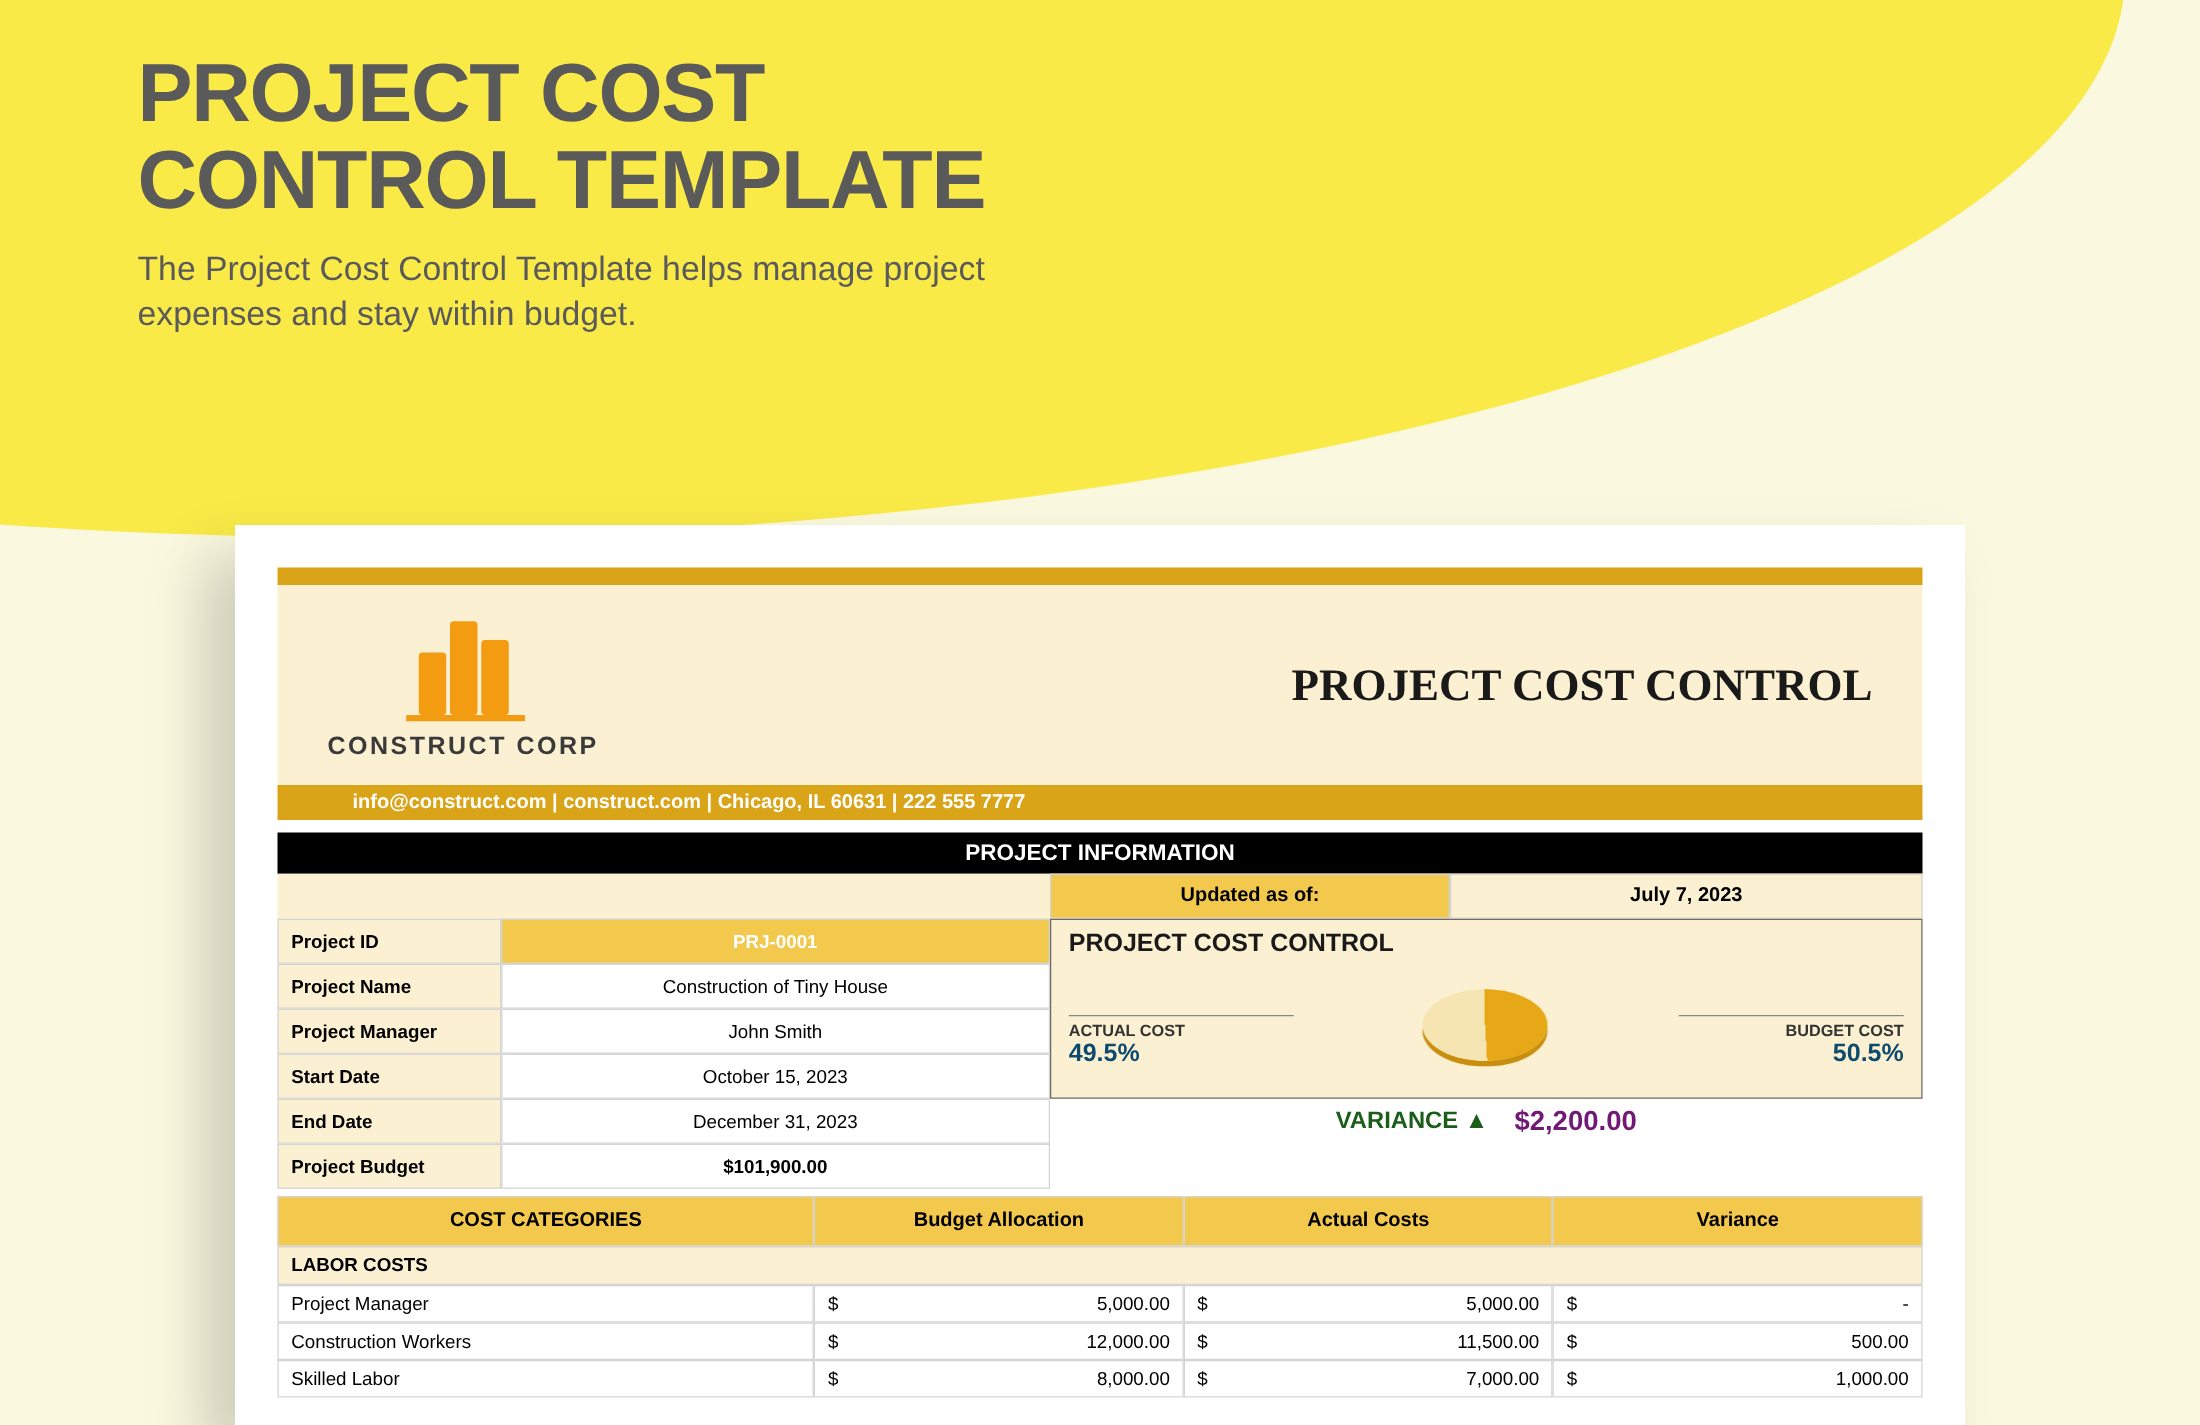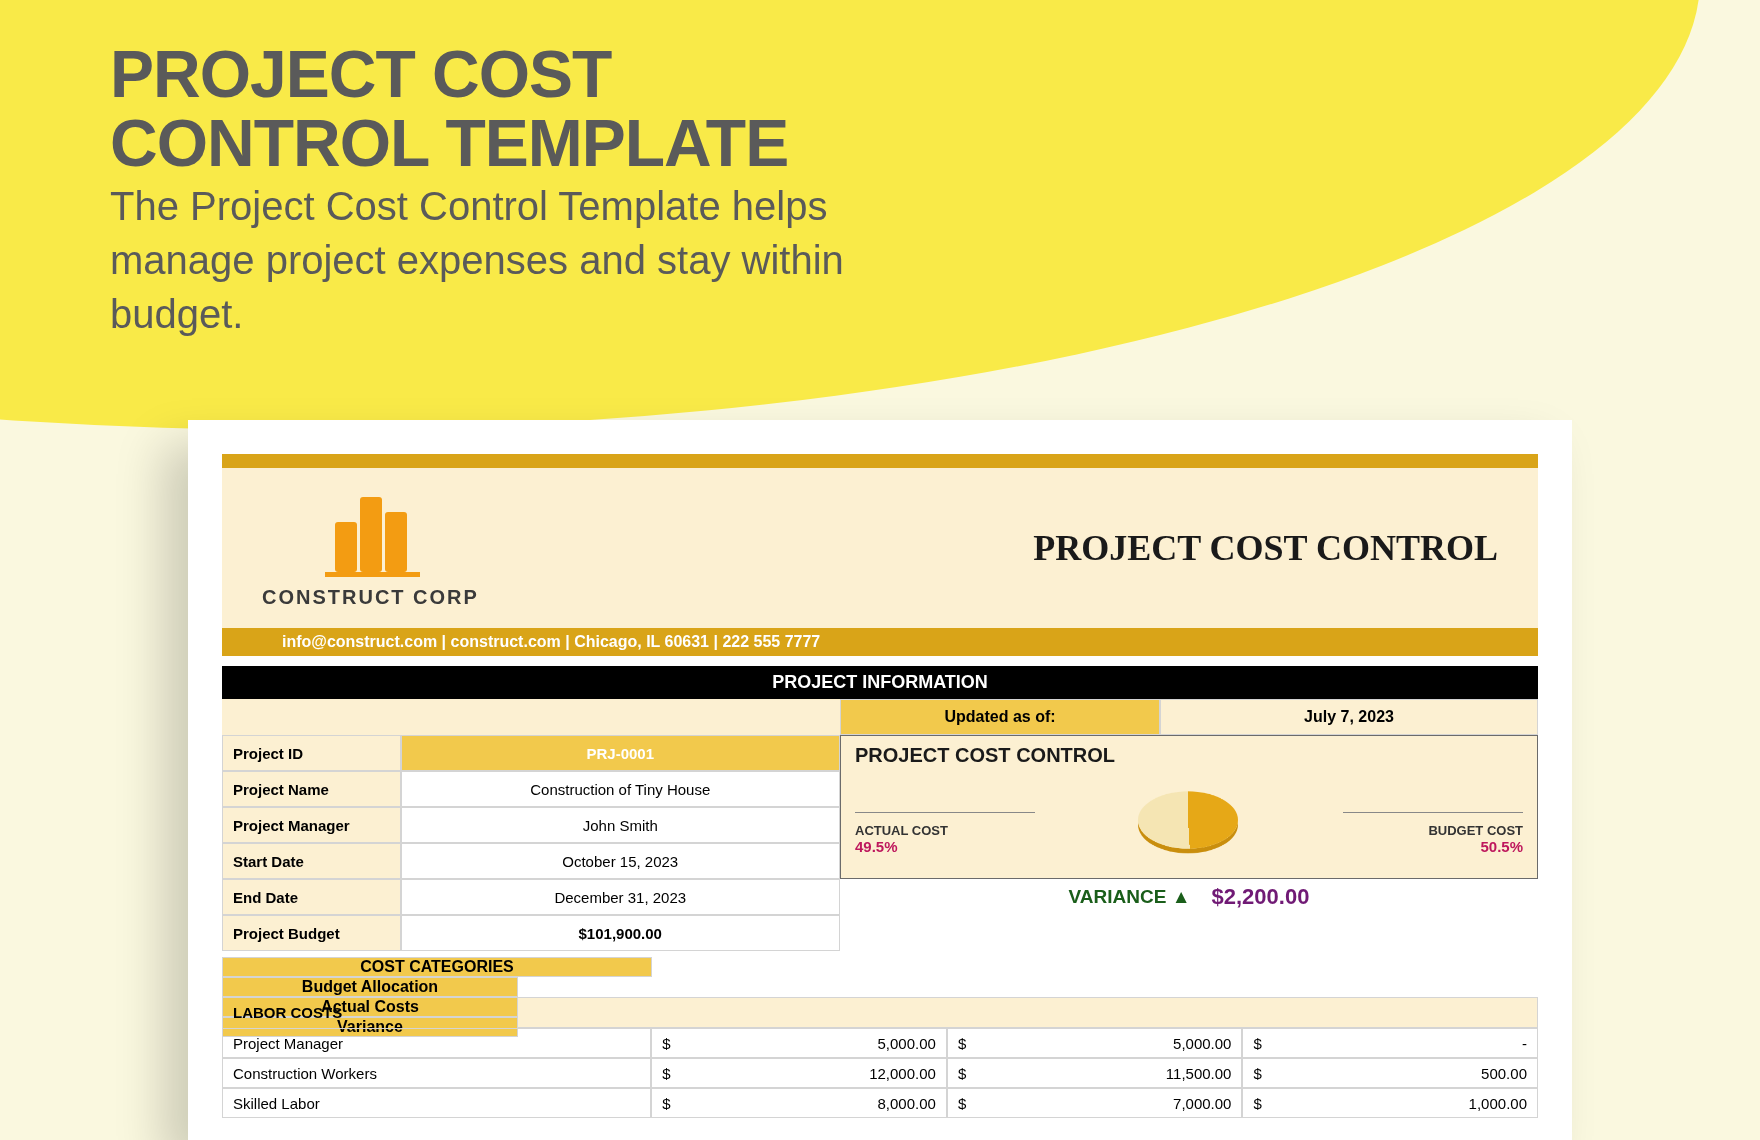--- a/index.html
+++ b/index.html
@@ -27,21 +27,22 @@
       z-index: 1;
     }
     .header-title {
       font-size: 66px;
       font-weight: 800;
       color: #5a5a5a;
       letter-spacing: -1px;
       line-height: 1.05;
     }
     .header-sub {
-      font-size: 40px;
+      margin-top: 18px;
+      font-size: 27px;
       font-weight: 500;
       color: #5a5a5a;
       line-height: 1.35;
       max-width: 760px;
     }
     .doc-wrap {
       position: absolute;
       top: 420px;
       left: 188px;
       width: 1384px;
@@ -144,21 +145,21 @@
     .chart-box {
       border: 1px solid #6b6b6b;
       background: #fcf0d2;
       height: 144px;
       padding: 8px 14px;
       position: relative;
     }
     .chart-title { font-weight: 800; font-size: 20px; color: #1a1a1a; }
     .chart-body { display: flex; align-items: flex-end; justify-content: space-between; margin-top: 8px; }
     .chart-label { font-size: 13px; font-weight: 700; color: #333; }
-    .chart-pct { font-size: 15px; font-weight: 700; color: #be185d; }
+    .chart-pct { font-size: 20px; font-weight: 700; color: #0c4a6e; }
     .pie-wrap { width: 130px; height: 80px; position: relative; }
     .pie {
       width: 100px; height: 100px; border-radius: 50%;
       background: conic-gradient(#e6a817 0deg 178deg, #f5e5b3 178deg 360deg);
       position: absolute; left: 15px; top: -5px;
       transform: rotateX(55deg);
       box-shadow: 0 8px 0 #c98e0d;
     }
     .chart-line-l, .chart-line-r {
       position: absolute; height: 1px; background: #888; top: 76px; width: 180px;
@@ -169,21 +170,21 @@
       display: flex;
       justify-content: center;
       align-items: center;
       gap: 21px;
       height: 36px;
       font-weight: 700;
       color: #1a5e1a;
       font-size: 19px;
     }
     .variance-amt { color: #701a75; font-size: 22px; }
-    .cost-header-row { display: flex; height: 40px; margin-top: 6px; flex-direction: column; }
+    .cost-header-row { display: flex; height: 40px; margin-top: 6px; }
     .cost-header {
       background: #f2c94c;
       font-weight: 700;
       font-size: 16px;
       display: flex;
       align-items: center;
       justify-content: center;
       border: 1px solid #d4d4d4;
     }
     .col-cat { width: 430px; }

